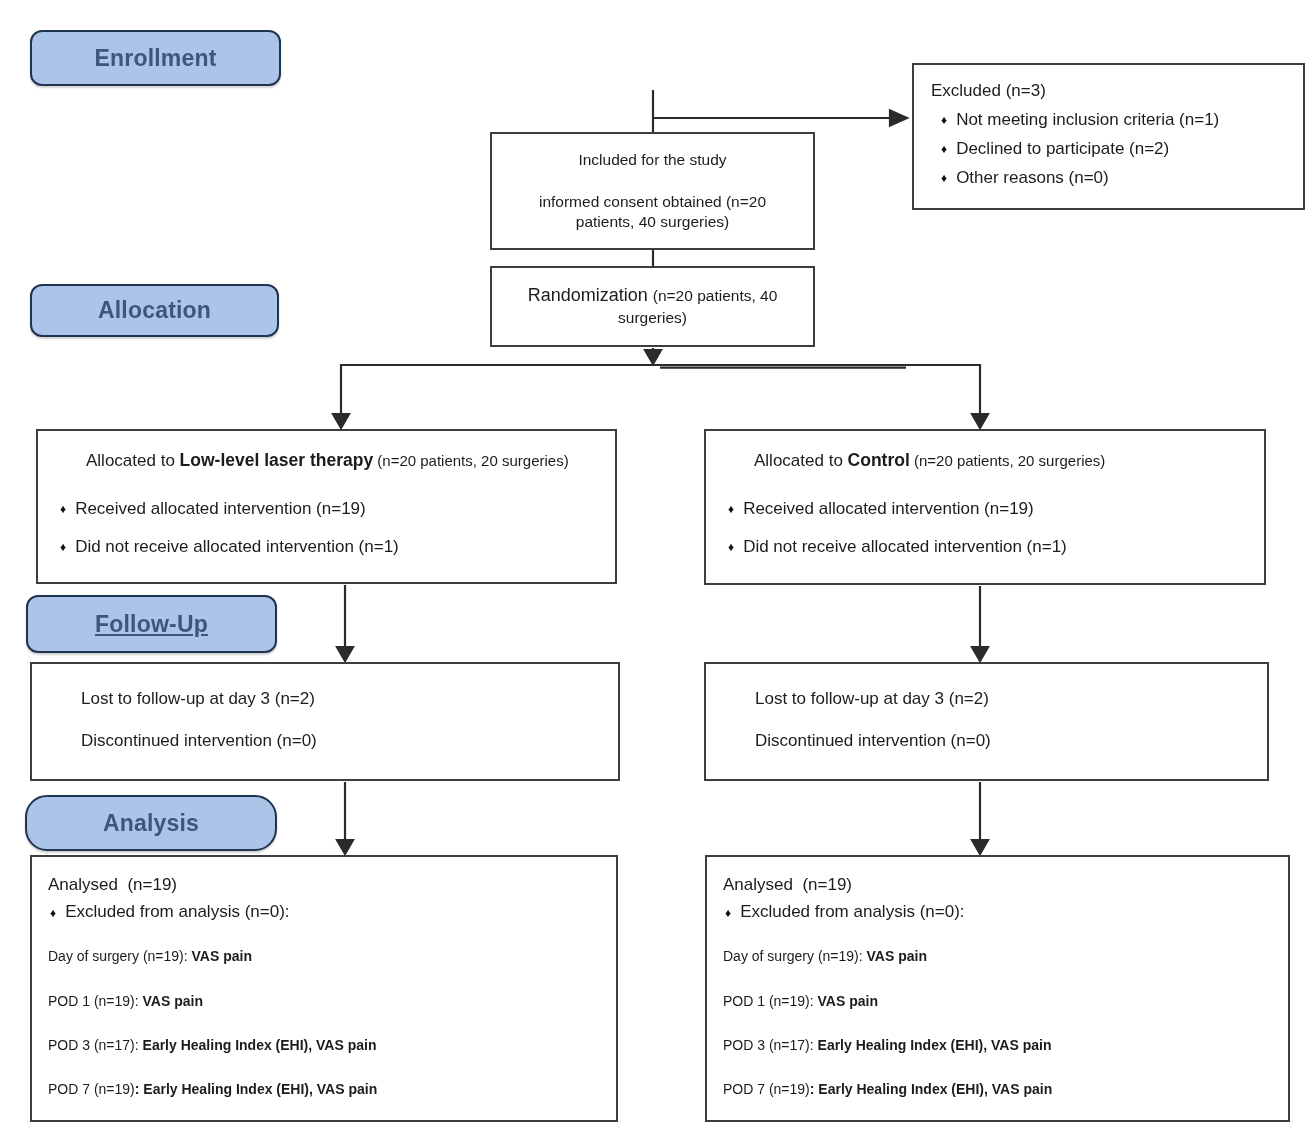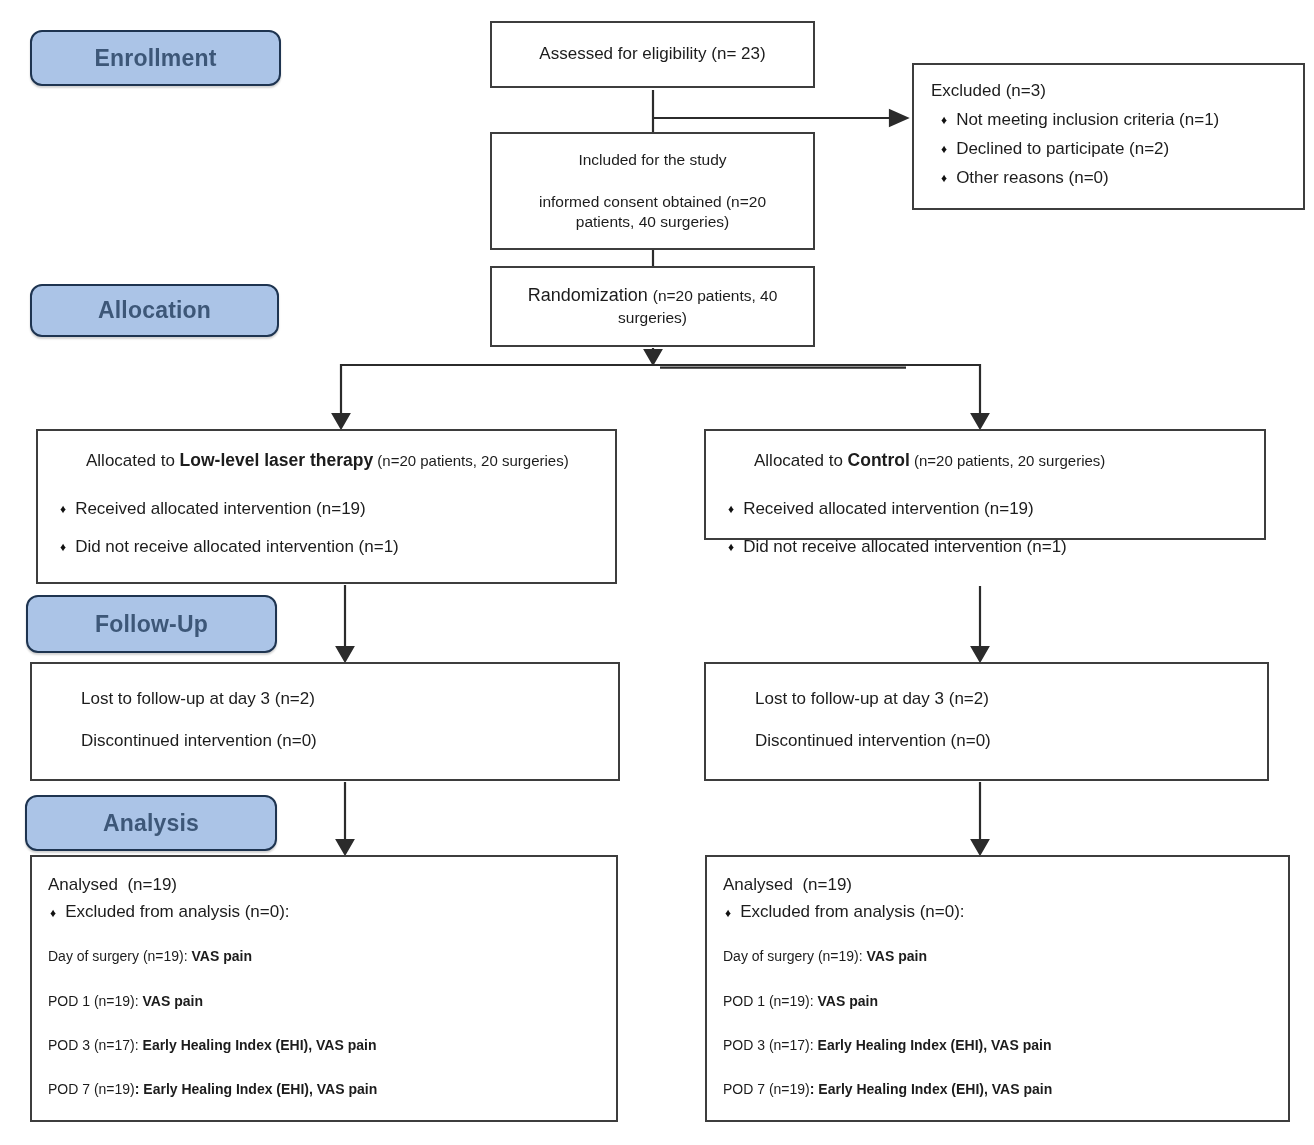--- a/index.html
+++ b/index.html
@@ -19,22 +19,22 @@
     background:#abc4e7;
     border:2.5px solid #1e3450;
     border-radius:12px;
     display:flex;align-items:center;justify-content:center;
     font-weight:bold;font-size:23px;color:#3d5778;
     box-shadow:0 2px 2px rgba(0,0,0,0.18);
     letter-spacing:0.2px;
   }
   .lbl-enrollment{left:30px;top:30px;width:247px;height:52px;}
   .lbl-allocation{left:30px;top:284px;width:245px;height:49px;}
-  .lbl-followup{left:26px;top:595px;width:247px;height:54px;}
-  .lbl-analysis{left:25px;top:795px;width:248px;height:52px;}
+  .lbl-followup{left:26px;top:595px;width:247px;height:54px;text-decoration:underline;}
+  .lbl-analysis{left:25px;top:795px;width:248px;height:52px;border-radius:22px;}
 
   
   .fbox{
     position:absolute;
     background:#ffffff;
     border:2px solid #3d3d3d;
     box-sizing:border-box;
     font-size:17px;
     line-height:1.3;
   }
@@ -42,21 +42,21 @@
 
   .box-assessed{left:490px;top:21px;width:325px;height:67px;font-size:17px;}
   .box-excluded{left:912px;top:63px;width:393px;height:147px;padding:15px 14px 0 17px;}
   .box-included{left:490px;top:132px;width:325px;height:118px;font-size:15.5px;padding:0 20px;text-align:center;}
   .box-included .gap{height:22px;}
   .box-random{left:490px;top:266px;width:325px;height:81px;padding:16px 26px;}
   .box-random .main{font-size:18px;}
   .box-random .small{font-size:15.5px;}
 
   .box-alloc-left{left:36px;top:429px;width:581px;height:155px;padding:17px 18px 0 20px;}
-  .box-alloc-right{left:704px;top:429px;width:562px;height:111px;padding:17px 18px 0 20px;}
+  .box-alloc-right{left:704px;top:429px;width:562px;height:156px;padding:17px 18px 0 20px;}
   .alloc-head{font-size:17px;line-height:1.45;margin-left:28px;}
   .alloc-head b{font-size:17.5px;}
   .alloc-head .small{font-size:15px;}
   .alloc-bullets{margin-top:24px;}
 
   .box-fu-left{left:30px;top:662px;width:590px;height:119px;padding:24px 18px 0 17px;}
   .box-fu-right{left:704px;top:662px;width:565px;height:119px;padding:24px 18px 0 17px;}
   .fu-line{margin-bottom:20px;margin-left:32px;}
 
   .box-an-left{left:30px;top:855px;width:588px;height:267px;padding:14px 16px 0 16px;}
@@ -120,23 +120,20 @@
       <line x1="980" y1="782" x2="980" y2="840"></line>
       <polygon points="980,854 972,840 988,840"></polygon>
     </g>
   </svg>
 
   <div class="stage-label lbl-enrollment">Enrollment</div>
   <div class="stage-label lbl-allocation">Allocation</div>
   <div class="stage-label lbl-followup">Follow-Up</div>
   <div class="stage-label lbl-analysis">Analysis</div>
 
-  <div class="fbox box-assessed center">
-    <span>Assessed for eligibility (n= 23)</span>
-  </div>
 
   <div class="fbox box-excluded">
     <div class="title">Excluded (n=3)</div>
     <div class="brow">
       <span class="bullet">♦</span>
       <span>Not meeting inclusion criteria (n=1)</span>
     </div>
     <div class="brow">
       <span class="bullet">♦</span>
       <span>Declined to participate (n=2)</span>

